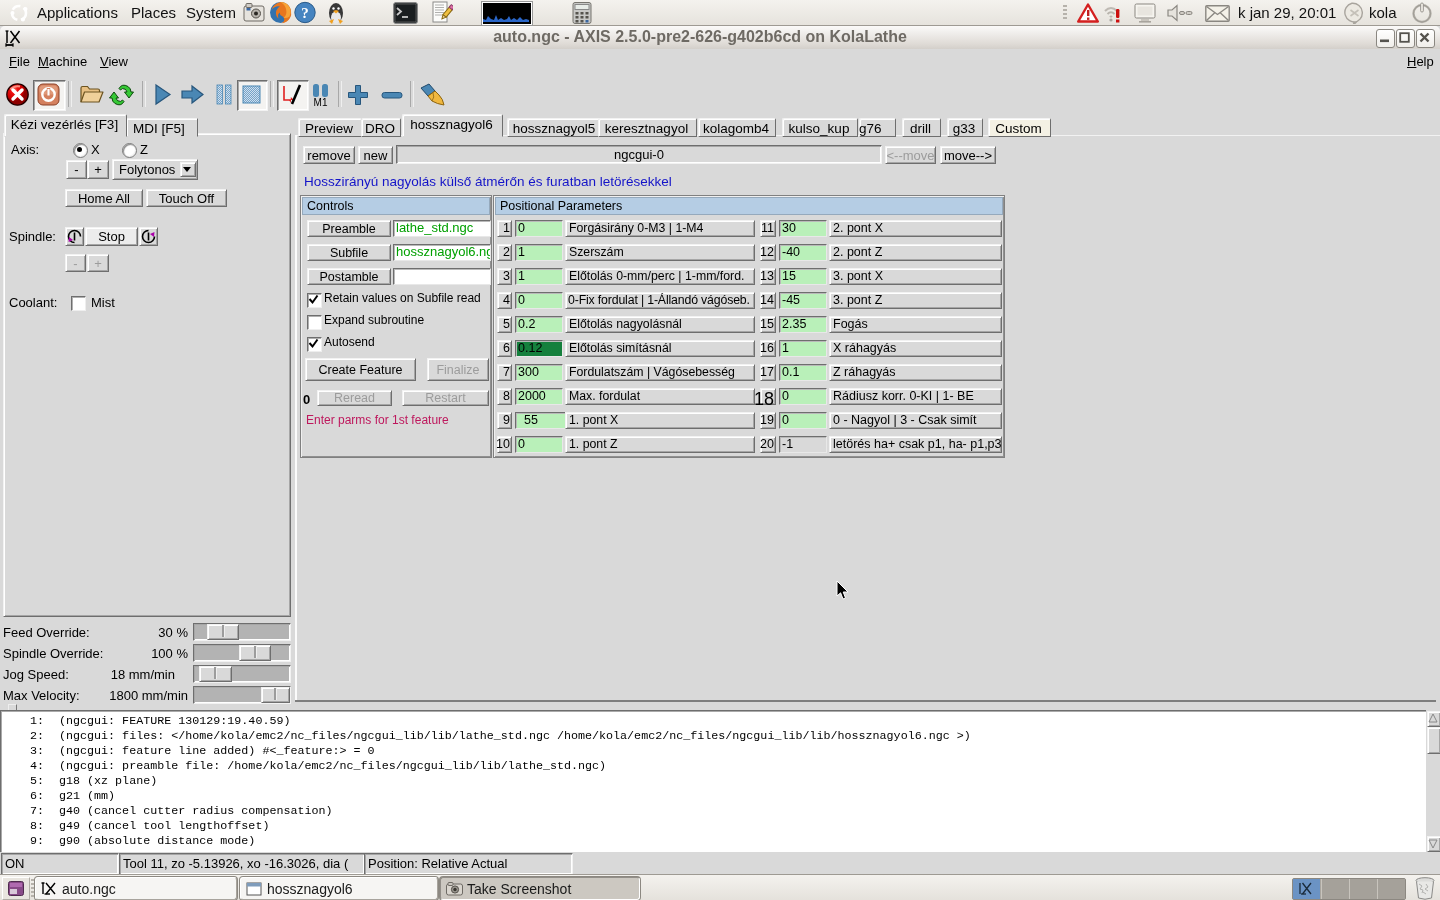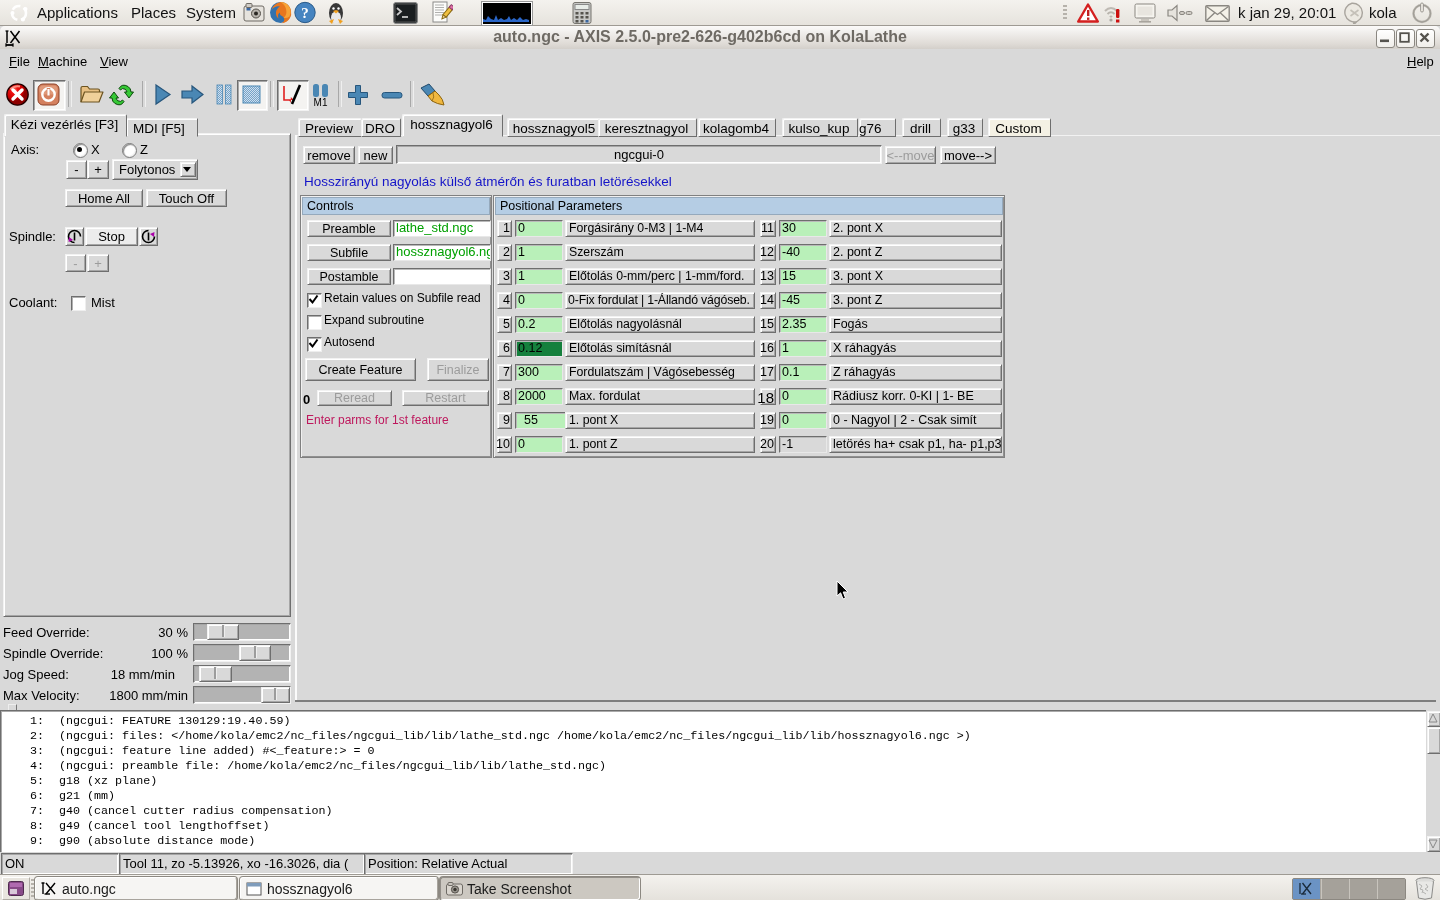--- a/index.html
+++ b/index.html
@@ -503,40 +503,40 @@
 <div class="ab up" style="left:335px;top:168px;width:171px;height:15px;font-size:12.5px;line-height:15px;white-space:nowrap;overflow:hidden">
           <span style="position:absolute;left:3px">Z ráhagyás</span>
         </div>
 <div class="ab up" style="left:3px;top:192px;width:13px;height:15px;font-size:12.5px;text-align:right">
           <span style="position:absolute;right:1px;top:0px">8</span>
         </div>
 <div class="ab ent" style="left:21px;top:192px;width:44px;height:15px;background:#b9f0b9;font-size:12.5px;line-height:14px;padding-left:2px">2000</div>
 <div class="ab up" style="left:71px;top:192px;width:188px;height:15px;font-size:12.3px;line-height:15px;white-space:nowrap;overflow:hidden">
           <span style="position:absolute;left:3px">Max. fordulat</span>
         </div>
-<div class="ab up" style="left:266px;top:192px;width:14px;height:15px;font-size:15px">
+<div class="ab up" style="left:266px;top:192px;width:14px;height:15px;font-size:18px">
           <span style="position:absolute;right:1px;top:0px">18</span>
         </div>
 <div class="ab ent" style="left:285px;top:192px;width:44px;height:15px;background:#b9f0b9;font-size:12.5px;line-height:14px;padding-left:2px">0</div>
 <div class="ab up" style="left:335px;top:192px;width:171px;height:15px;font-size:12.5px;line-height:15px;white-space:nowrap;overflow:hidden">
           <span style="position:absolute;left:3px">Rádiusz korr. 0-KI | 1- BE</span>
         </div>
 <div class="ab up" style="left:3px;top:216px;width:13px;height:15px;font-size:12.5px;text-align:right">
           <span style="position:absolute;right:1px;top:0px">9</span>
         </div>
 <div class="ab ent" style="left:21px;top:216px;width:44px;height:15px;background:#b9f0b9;font-size:12.5px;line-height:14px;padding-left:8px">55</div>
 <div class="ab up" style="left:71px;top:216px;width:188px;height:15px;font-size:12.3px;line-height:15px;white-space:nowrap;overflow:hidden">
           <span style="position:absolute;left:3px">1. pont X</span>
         </div>
 <div class="ab up" style="left:266px;top:216px;width:14px;height:15px;font-size:12.5px">
           <span style="position:absolute;right:1px;top:0px">19</span>
         </div>
 <div class="ab ent" style="left:285px;top:216px;width:44px;height:15px;background:#b9f0b9;font-size:12.5px;line-height:14px;padding-left:2px">0</div>
 <div class="ab up" style="left:335px;top:216px;width:171px;height:15px;font-size:12.5px;line-height:15px;white-space:nowrap;overflow:hidden">
-          <span style="position:absolute;left:3px">0 - Nagyol | 2 - Csak simít</span>
+          <span style="position:absolute;left:3px">0 - Nagyol | 3 - Csak simít</span>
         </div>
 <div class="ab up" style="left:3px;top:240px;width:13px;height:15px;font-size:12.5px;text-align:right">
           <span style="position:absolute;right:1px;top:0px">10</span>
         </div>
 <div class="ab ent" style="left:21px;top:240px;width:44px;height:15px;background:#b9f0b9;font-size:12.5px;line-height:14px;padding-left:2px">0</div>
 <div class="ab up" style="left:71px;top:240px;width:188px;height:15px;font-size:12.3px;line-height:15px;white-space:nowrap;overflow:hidden">
           <span style="position:absolute;left:3px">1. pont Z</span>
         </div>
 <div class="ab up" style="left:266px;top:240px;width:14px;height:15px;font-size:12.5px">
           <span style="position:absolute;right:1px;top:0px">20</span>

